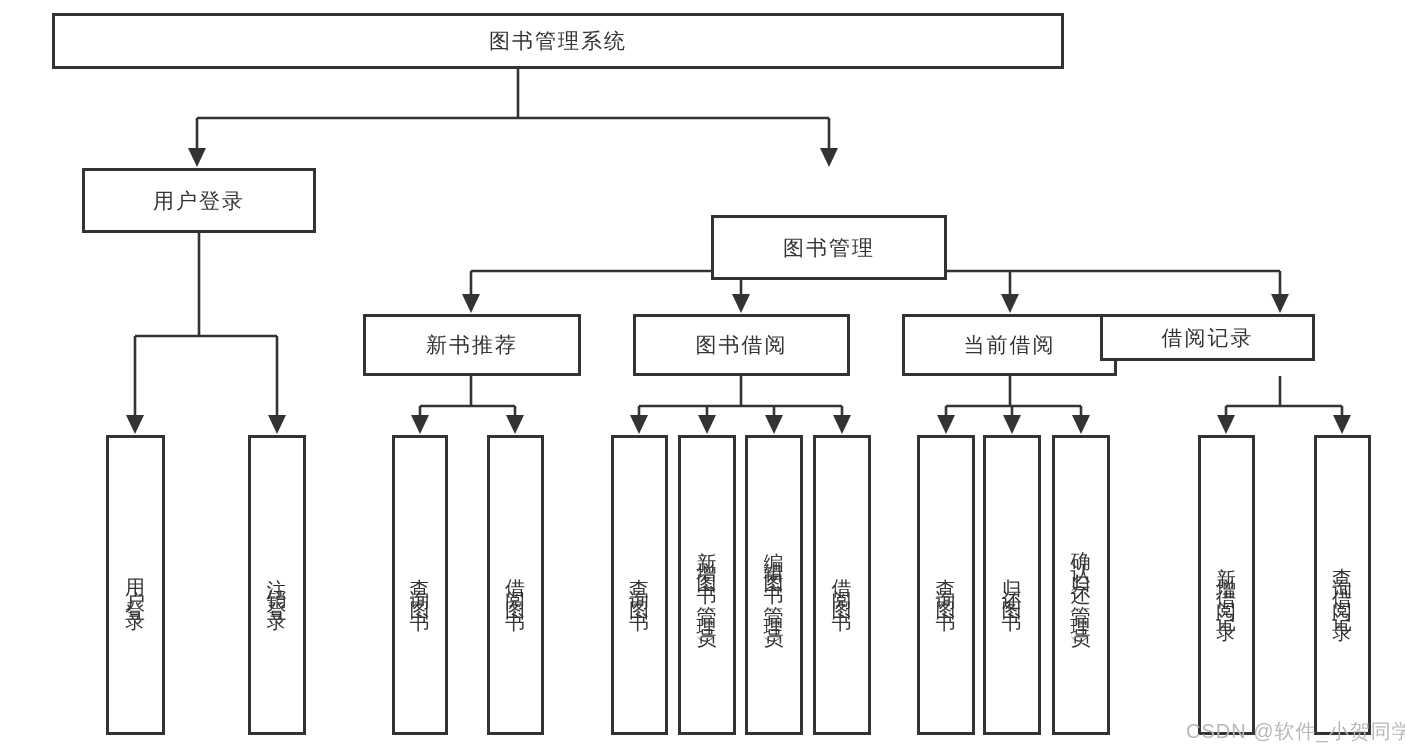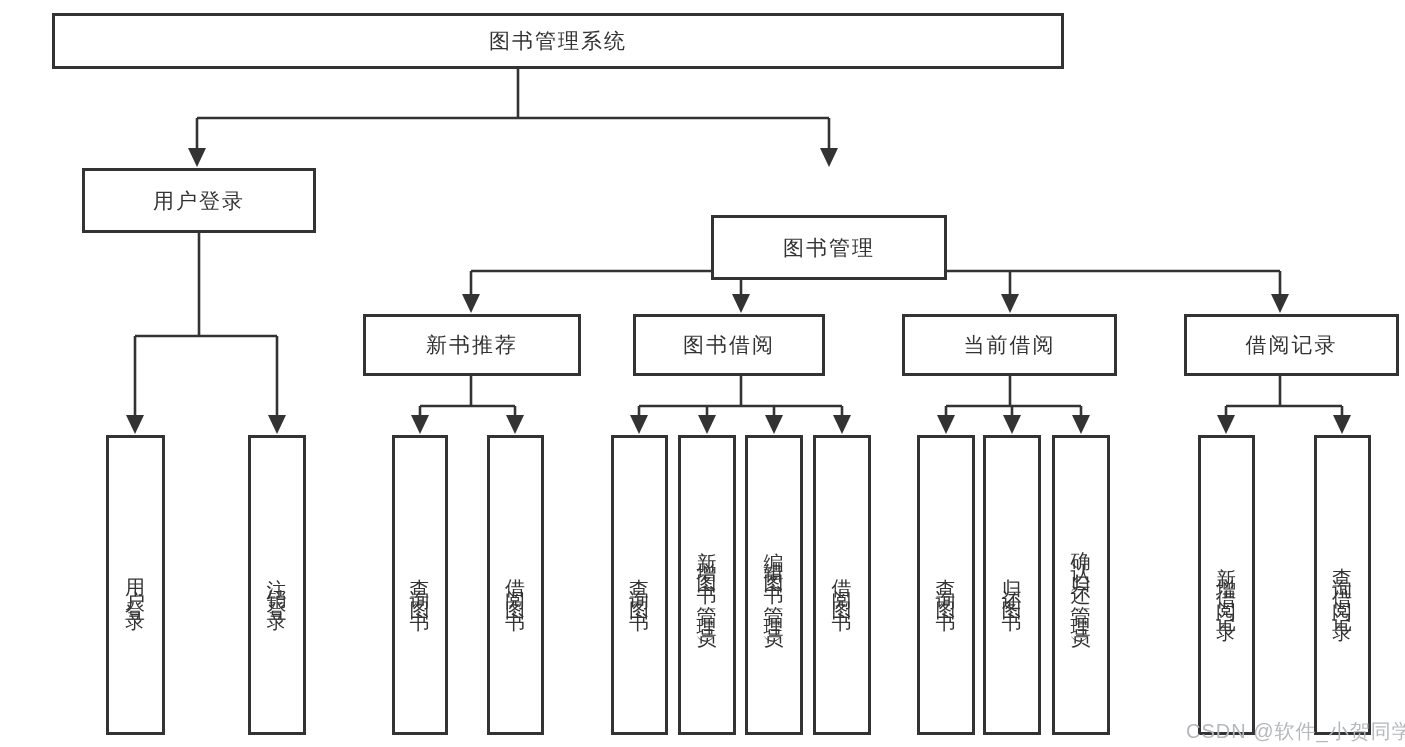--- a/index.html
+++ b/index.html
@@ -35,23 +35,23 @@
     text-orientation: mixed;
     font-size: 20px;
     letter-spacing: 11px;
     line-height: 1;
   }
   
   .n-root { left:12px;  top:13px;  width:1012px; height:56px;margin-left:40px; }
   .n-l2a  { left:82px;  top:168px; width:234px;  height:65px; }
   .n-l2b  { left:711px; top:168px; width:236px;  height:65px;margin-top:47px; }
   .n-l3a  { left:363px; top:314px; width:218px;  height:62px; }
-  .n-l3b  { left:633px; top:314px; width:192px;  height:62px; }
+  .n-l3b  { left:633px; top:314px; width:217px;  height:62px; }
   .n-l3c  { left:902px; top:314px; width:215px;  height:62px; }
-  .n-l3d  { left:1184px;top:314px; width:215px;  height:62px; }
+  .n-l3d  { left:1100px;top:314px; width:215px;  height:47px; }
   .leaf   { top:435px; height:300px; }
   .n-g1a  { left:106px;  width:59px; }
   .n-g1b  { left:248px;  width:58px; }
   .n-g2a  { left:392px;  width:56px; }
   .n-g2b  { left:487px;  width:57px; }
   .n-g3a  { left:611px;  width:57px; }
   .n-g3b  { left:678px;  width:58px; }
   .n-g3c  { left:745px;  width:58px; }
   .n-g3d  { left:813px;  width:58px; }
   .n-g4a  { left:917px;  width:58px; }

